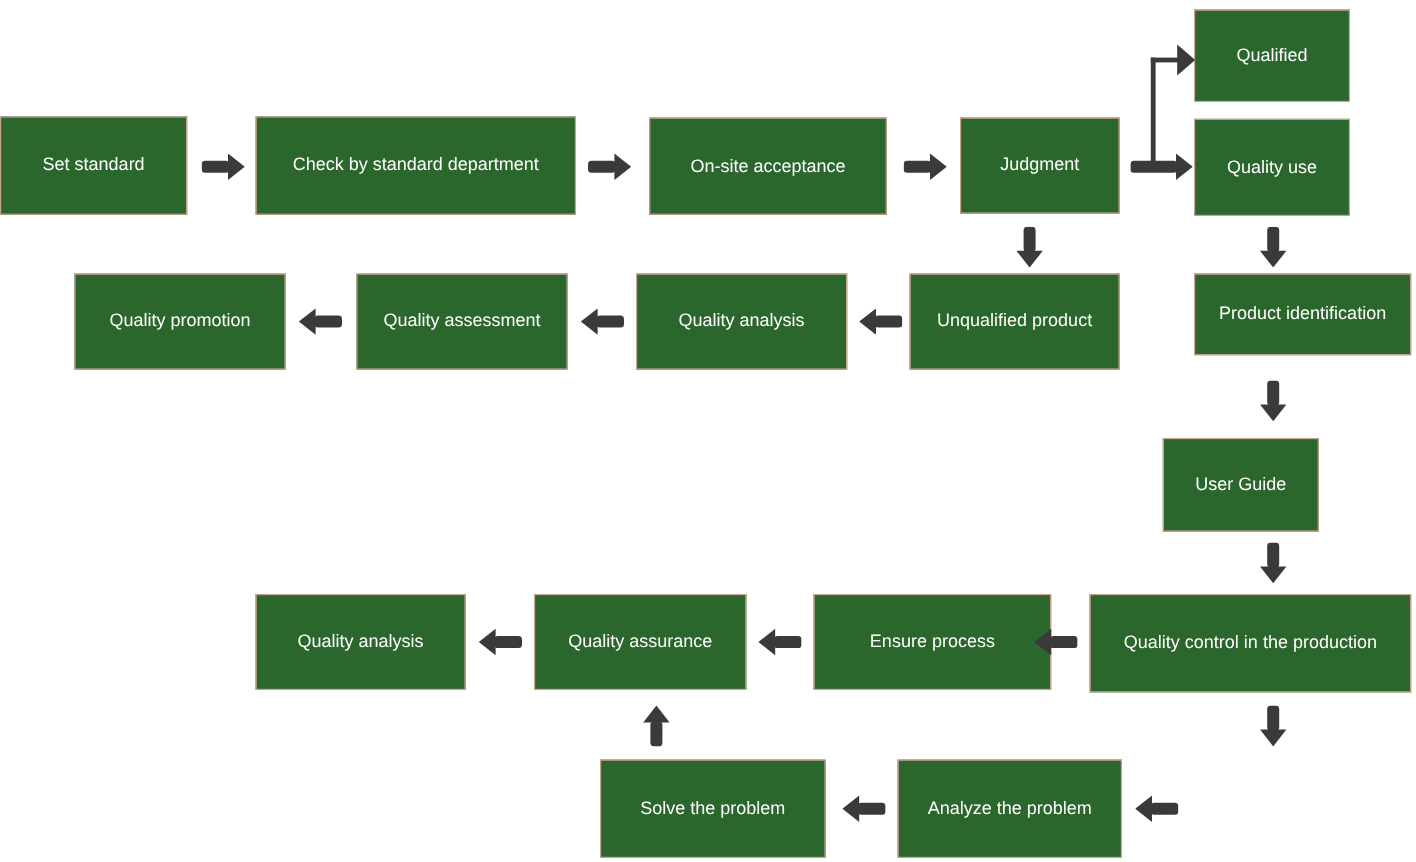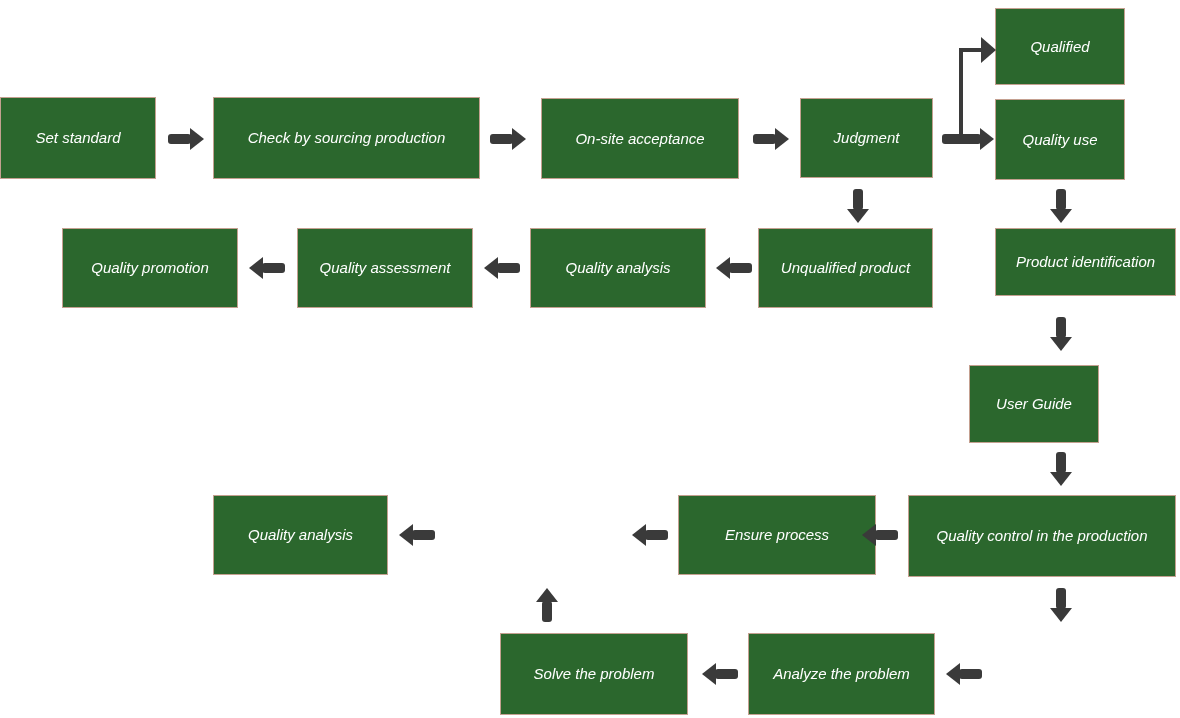--- a/index.html
+++ b/index.html
@@ -17,21 +17,20 @@
     border: 1px solid #c4a090;
     box-sizing: border-box;
     color: #ffffff;
     font-size: 15px;
     display: flex;
     align-items: center;
     justify-content: center;
     text-align: center;
     line-height: 1.2;
     padding: 0 6px;
-    font-style: italic;
   }
   .arrow { position: absolute; line-height: 0; }
   .arrow svg { fill: #3a3a3a; display: block; }
   .line { position: absolute; background: #3a3a3a; }
   .tri-right {
     position: absolute;
     width: 0; height: 0;
     border-top: 13px solid transparent;
     border-bottom: 13px solid transparent;
     border-left: 15px solid #3a3a3a;
@@ -61,35 +60,36 @@
     <g id="arr-up">
         <rect x="6" y="13" width="10" height="21" rx="3"></rect>
         <polygon points="0,14 22,14 11,0"></polygon>
       </g>
   </defs>
 </svg>
 
 <div class="canvas">
 
   <div class="node" style="left:0px;top:97px;width:156px;height:82px">Set standard</div>
-  <div class="node" style="left:213px;top:97px;width:267px;height:82px">Check by sourcing production</div>
+  <div class="node" style="left:213px;top:97px;width:267px;height:82px">Check by standard department</div>
   <div class="node" style="left:541px;top:98px;width:198px;height:81px">On-site acceptance</div>
   <div class="node" style="left:800px;top:98px;width:133px;height:80px">Judgment</div>
   <div class="node" style="left:995px;top:8px;width:130px;height:77px">Qualified</div>
   <div class="node" style="left:995px;top:99px;width:130px;height:81px">Quality use</div>
 
   <div class="node" style="left:62px;top:228px;width:176px;height:80px">Quality promotion</div>
   <div class="node" style="left:297px;top:228px;width:176px;height:80px">Quality assessment</div>
   <div class="node" style="left:530px;top:228px;width:176px;height:80px">Quality analysis</div>
   <div class="node" style="left:758px;top:228px;width:175px;height:80px">Unqualified product</div>
   <div class="node" style="left:995px;top:228px;width:181px;height:68px">Product identification</div>
 
   <div class="node" style="left:969px;top:365px;width:130px;height:78px">User Guide</div>
 
   <div class="node" style="left:213px;top:495px;width:175px;height:80px">Quality analysis</div>
+  <div class="node" style="left:445px;top:495px;width:177px;height:80px">Quality assurance</div>
   <div class="node" style="left:678px;top:495px;width:198px;height:80px">Ensure process</div>
   <div class="node" style="left:908px;top:495px;width:268px;height:82px">Quality control in the production</div>
 
   <div class="node" style="left:500px;top:633px;width:188px;height:82px">Solve the problem</div>
   <div class="node" style="left:748px;top:633px;width:187px;height:82px">Analyze the problem</div>
 
   <div class="arrow" style="left:168px;top:128px">
       <svg width="36" height="22" viewBox="0 0 36 22">
         <use href="#arr-right"></use>
       </svg>

